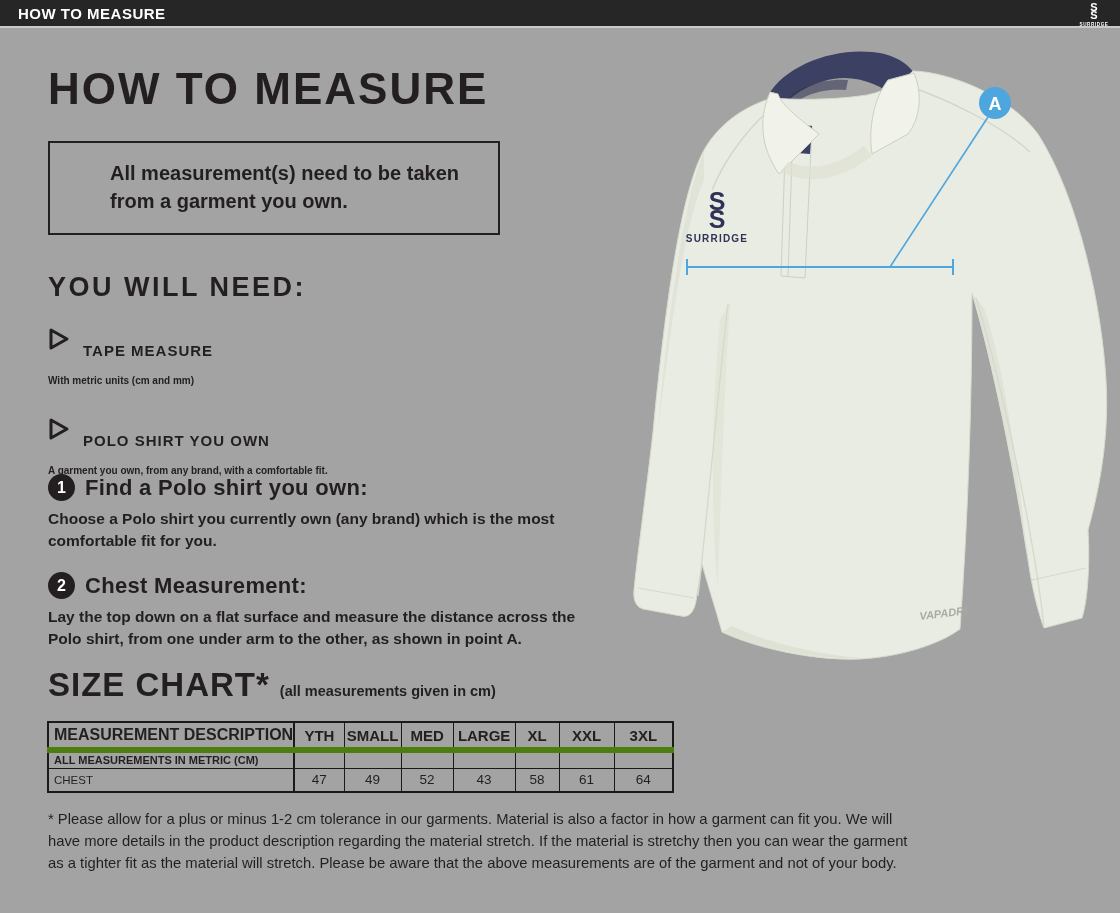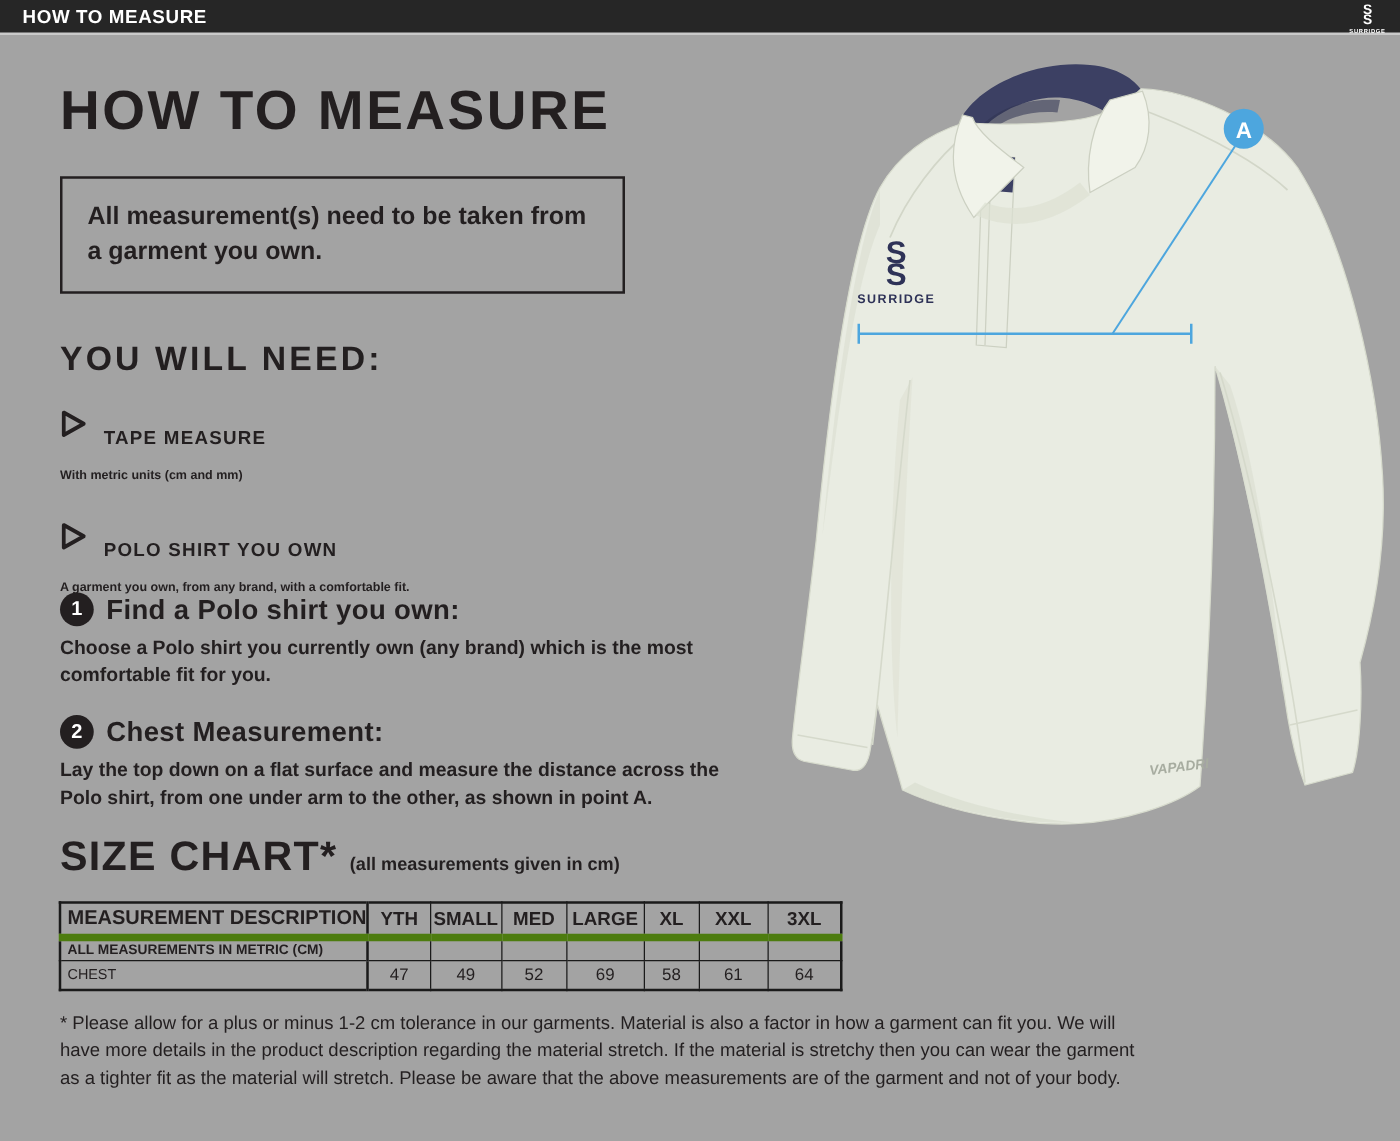--- a/index.html
+++ b/index.html
@@ -25,21 +25,21 @@
   
   .h1 {
     position:absolute; left:48px; top:64px;
     font-size:44px; font-weight:bold; letter-spacing:2px; color:#231f20;
     white-space:nowrap;
   }
   .notice-box {
     position:absolute; left:48px; top:141px; width:452px;
     border:2px solid #231f20; padding:16px 18px 18px 20px;
   }
-  .notice-box p { font-size:20px; font-weight:bold; line-height:1.4; }
+  .notice-box p { font-size:20px; font-weight:bold; line-height:1.4;margin-left:40px; }
 
   .ywn-heading {
     position:absolute; left:48px; top:272px;
     font-size:27px; font-weight:bold; letter-spacing:2.5px;
   }
   .need-item { position:absolute; left:48px; }
   .need-item .row { display:flex; align-items:center; gap:13px; }
   .need-title { font-size:15px; font-weight:bold; letter-spacing:1px; white-space:nowrap;margin-top:24px; }
   .need-sub { font-size:10px; font-weight:bold; margin-top:16px; white-space:nowrap; }
   .tri-icon { display:inline-block; width:22px; height:24px; }
@@ -183,21 +183,21 @@
       <td></td>
           <td></td>
           <td></td>
       <td></td>
     </tr>
     <tr class="vals">
       <td class="lbl" style="font-size:11.5px">CHEST</td>
       <td>47</td>
       <td>49</td>
       <td>52</td>
-      <td>69</td>
+      <td>43</td>
       <td>58</td>
       <td>61</td>
       <td>64</td>
     </tr>
   </tbody>
     </table>
 
   <div class="footnote">* Please allow for a plus or minus 1-2 cm tolerance in our garments. Material is also a factor in how a garment can fit you. We will have more details in the product description regarding the material stretch.  If the material is stretchy then you can wear the garment as a tighter fit as the material will stretch.  Please be aware that the above measurements are of the garment and not of your body.</div>
 
   <div class="shirt-wrap">

